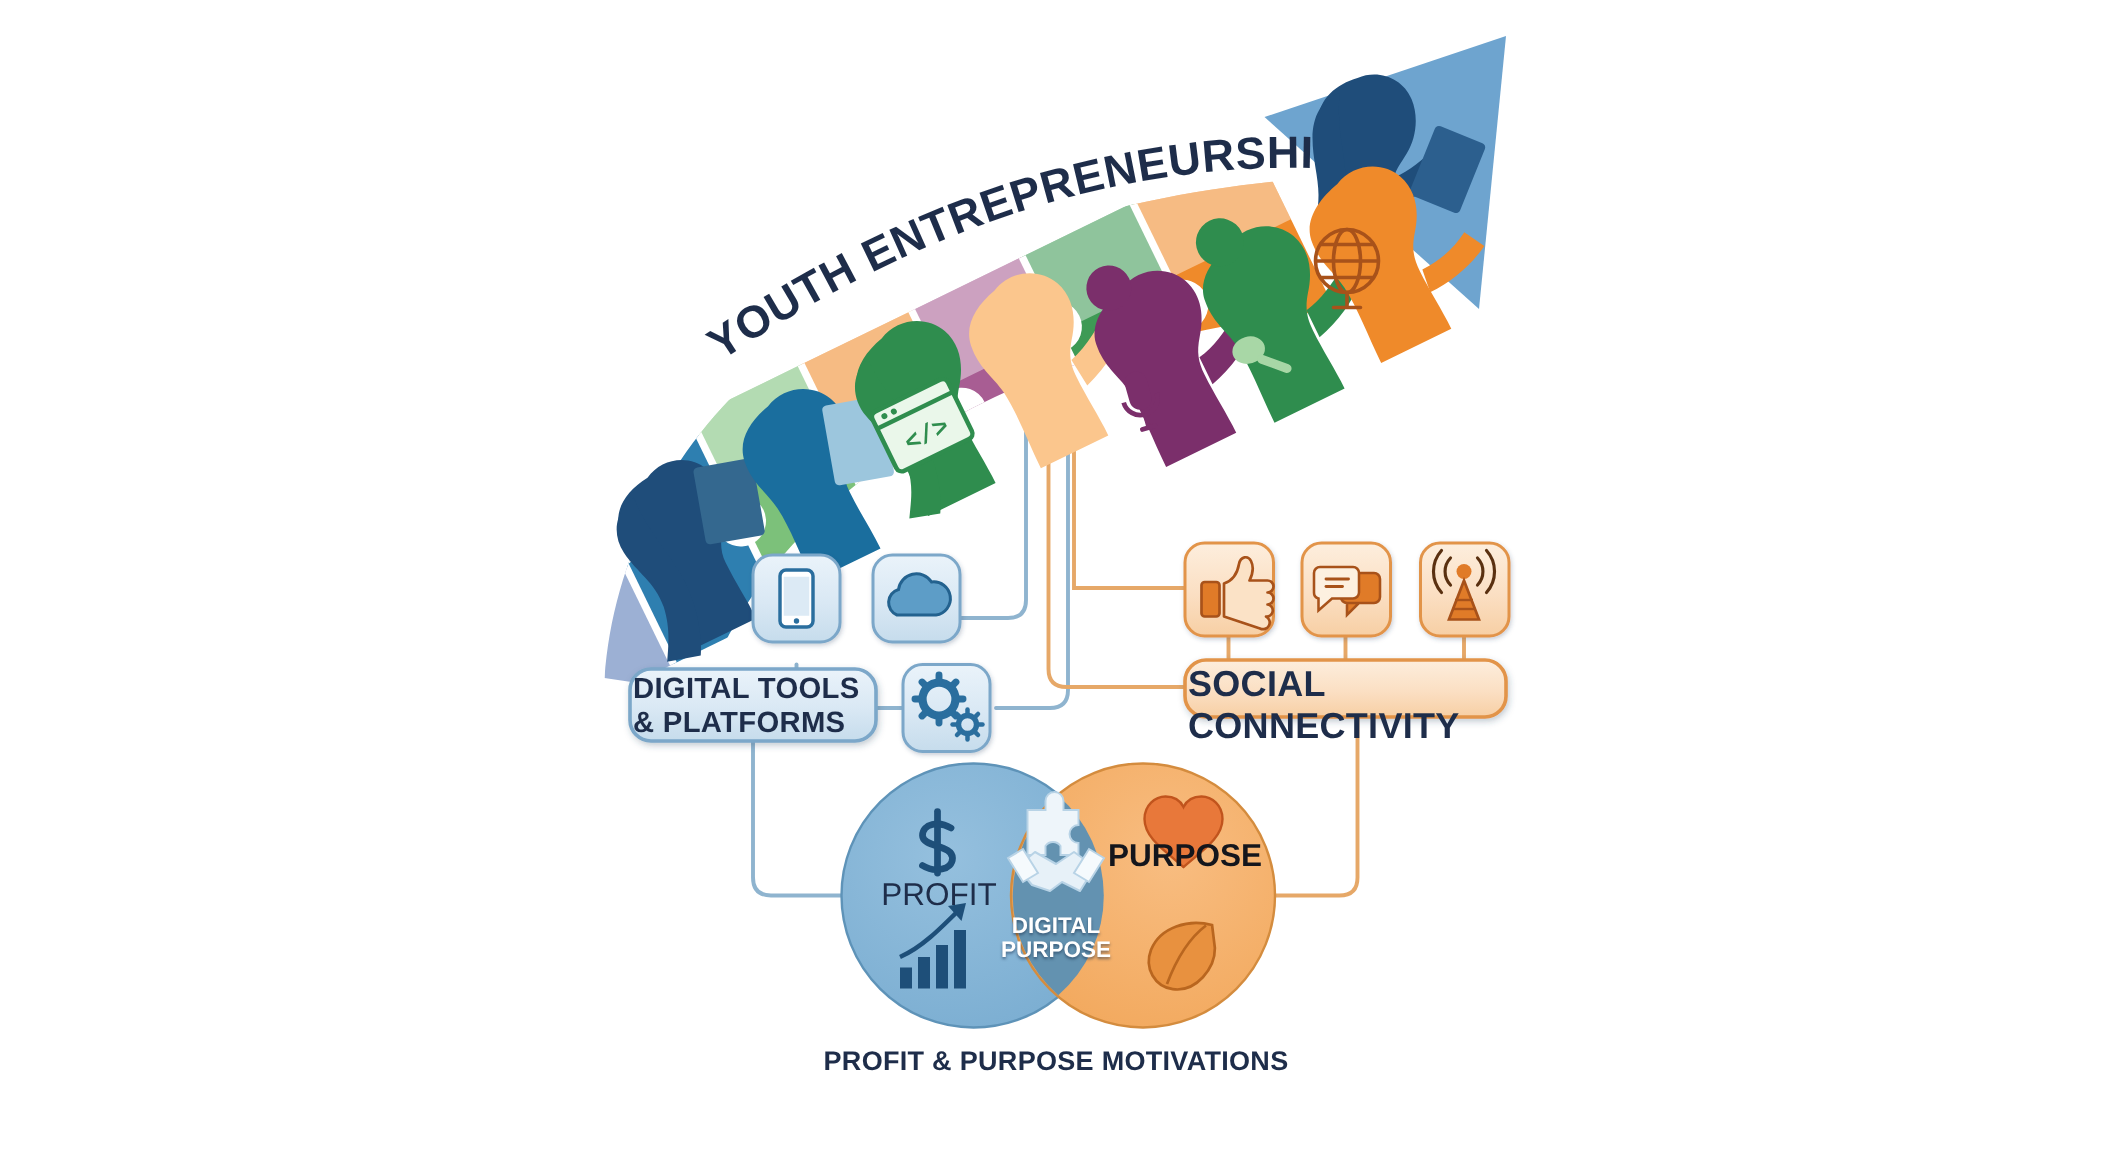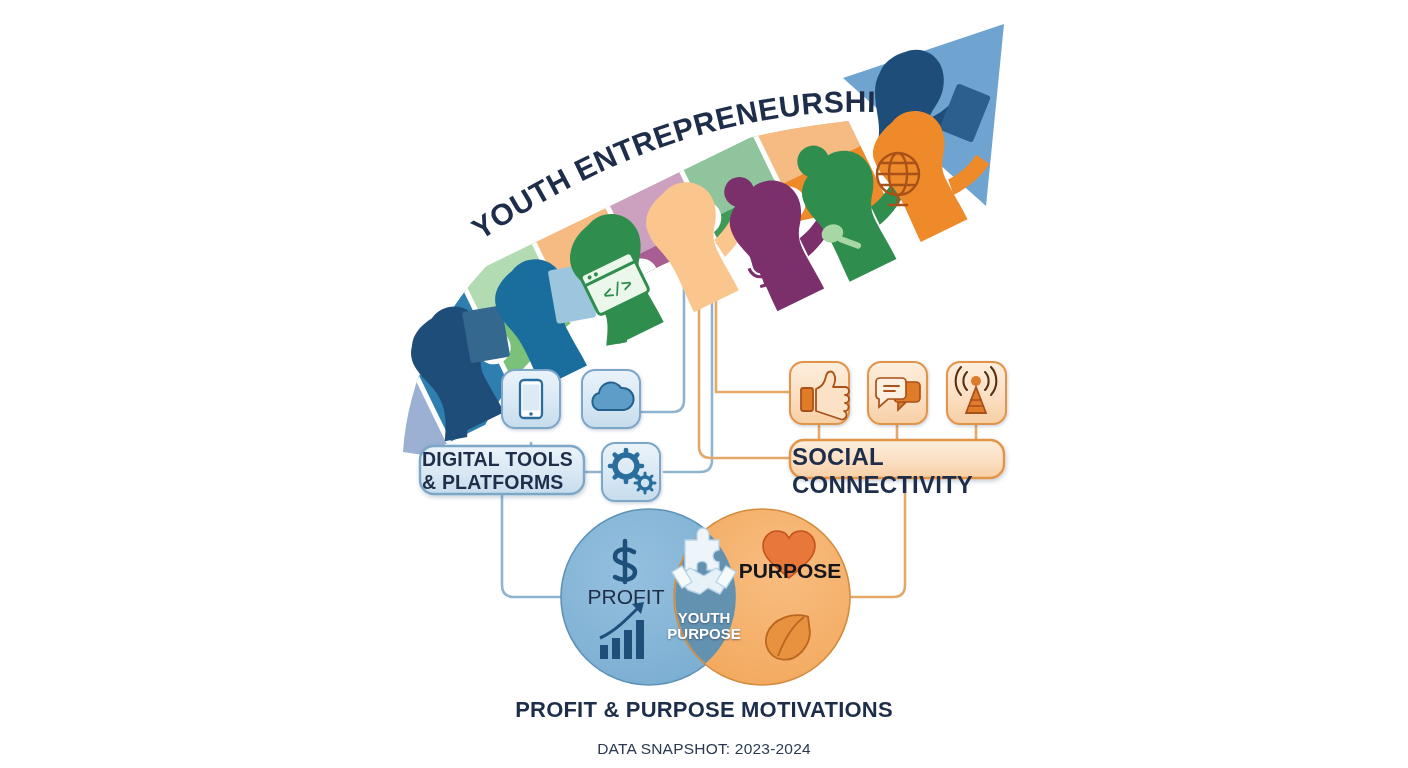--- a/index.html
+++ b/index.html
@@ -75,21 +75,21 @@
     font-weight: bold;
     color: #ffffff;
     text-align: center;
     line-height: 1.08;
     text-shadow: 0 1px 2px rgba(20,40,70,.55);
   }
   #caption-main {
     left: 474px;
     top: 697px;
     width: 460px;
-    font-size: 22px;
+    font-size: 18px;
     font-weight: bold;
     color: #1e2d4a;
     text-align: center;
     letter-spacing: 0.2px;
   }
   #caption-sub {
     left: 504px;
     top: 740px;
     width: 400px;
     font-size: 15.5px;
@@ -477,21 +477,20 @@
     <div>&amp; PLATFORMS</div>
   </div>
 
   <div class="lbl boxlabel" id="social-label">SOCIAL CONNECTIVITY</div>
 
   <div class="lbl" id="profit-label">PROFIT</div>
 
   <div class="lbl" id="purpose-label">PURPOSE</div>
 
   <div class="lbl" id="impact-label">
-    <div>YOUTH</div>
+    <div>DIGITAL</div>
     <div>PURPOSE</div>
   </div>
 
   <div class="lbl" id="caption-main">PROFIT &amp; PURPOSE MOTIVATIONS</div>
 
-  <div class="lbl" id="caption-sub">DATA SNAPSHOT: 2023-2024</div>
 
 </div>
 
 </body></html>

